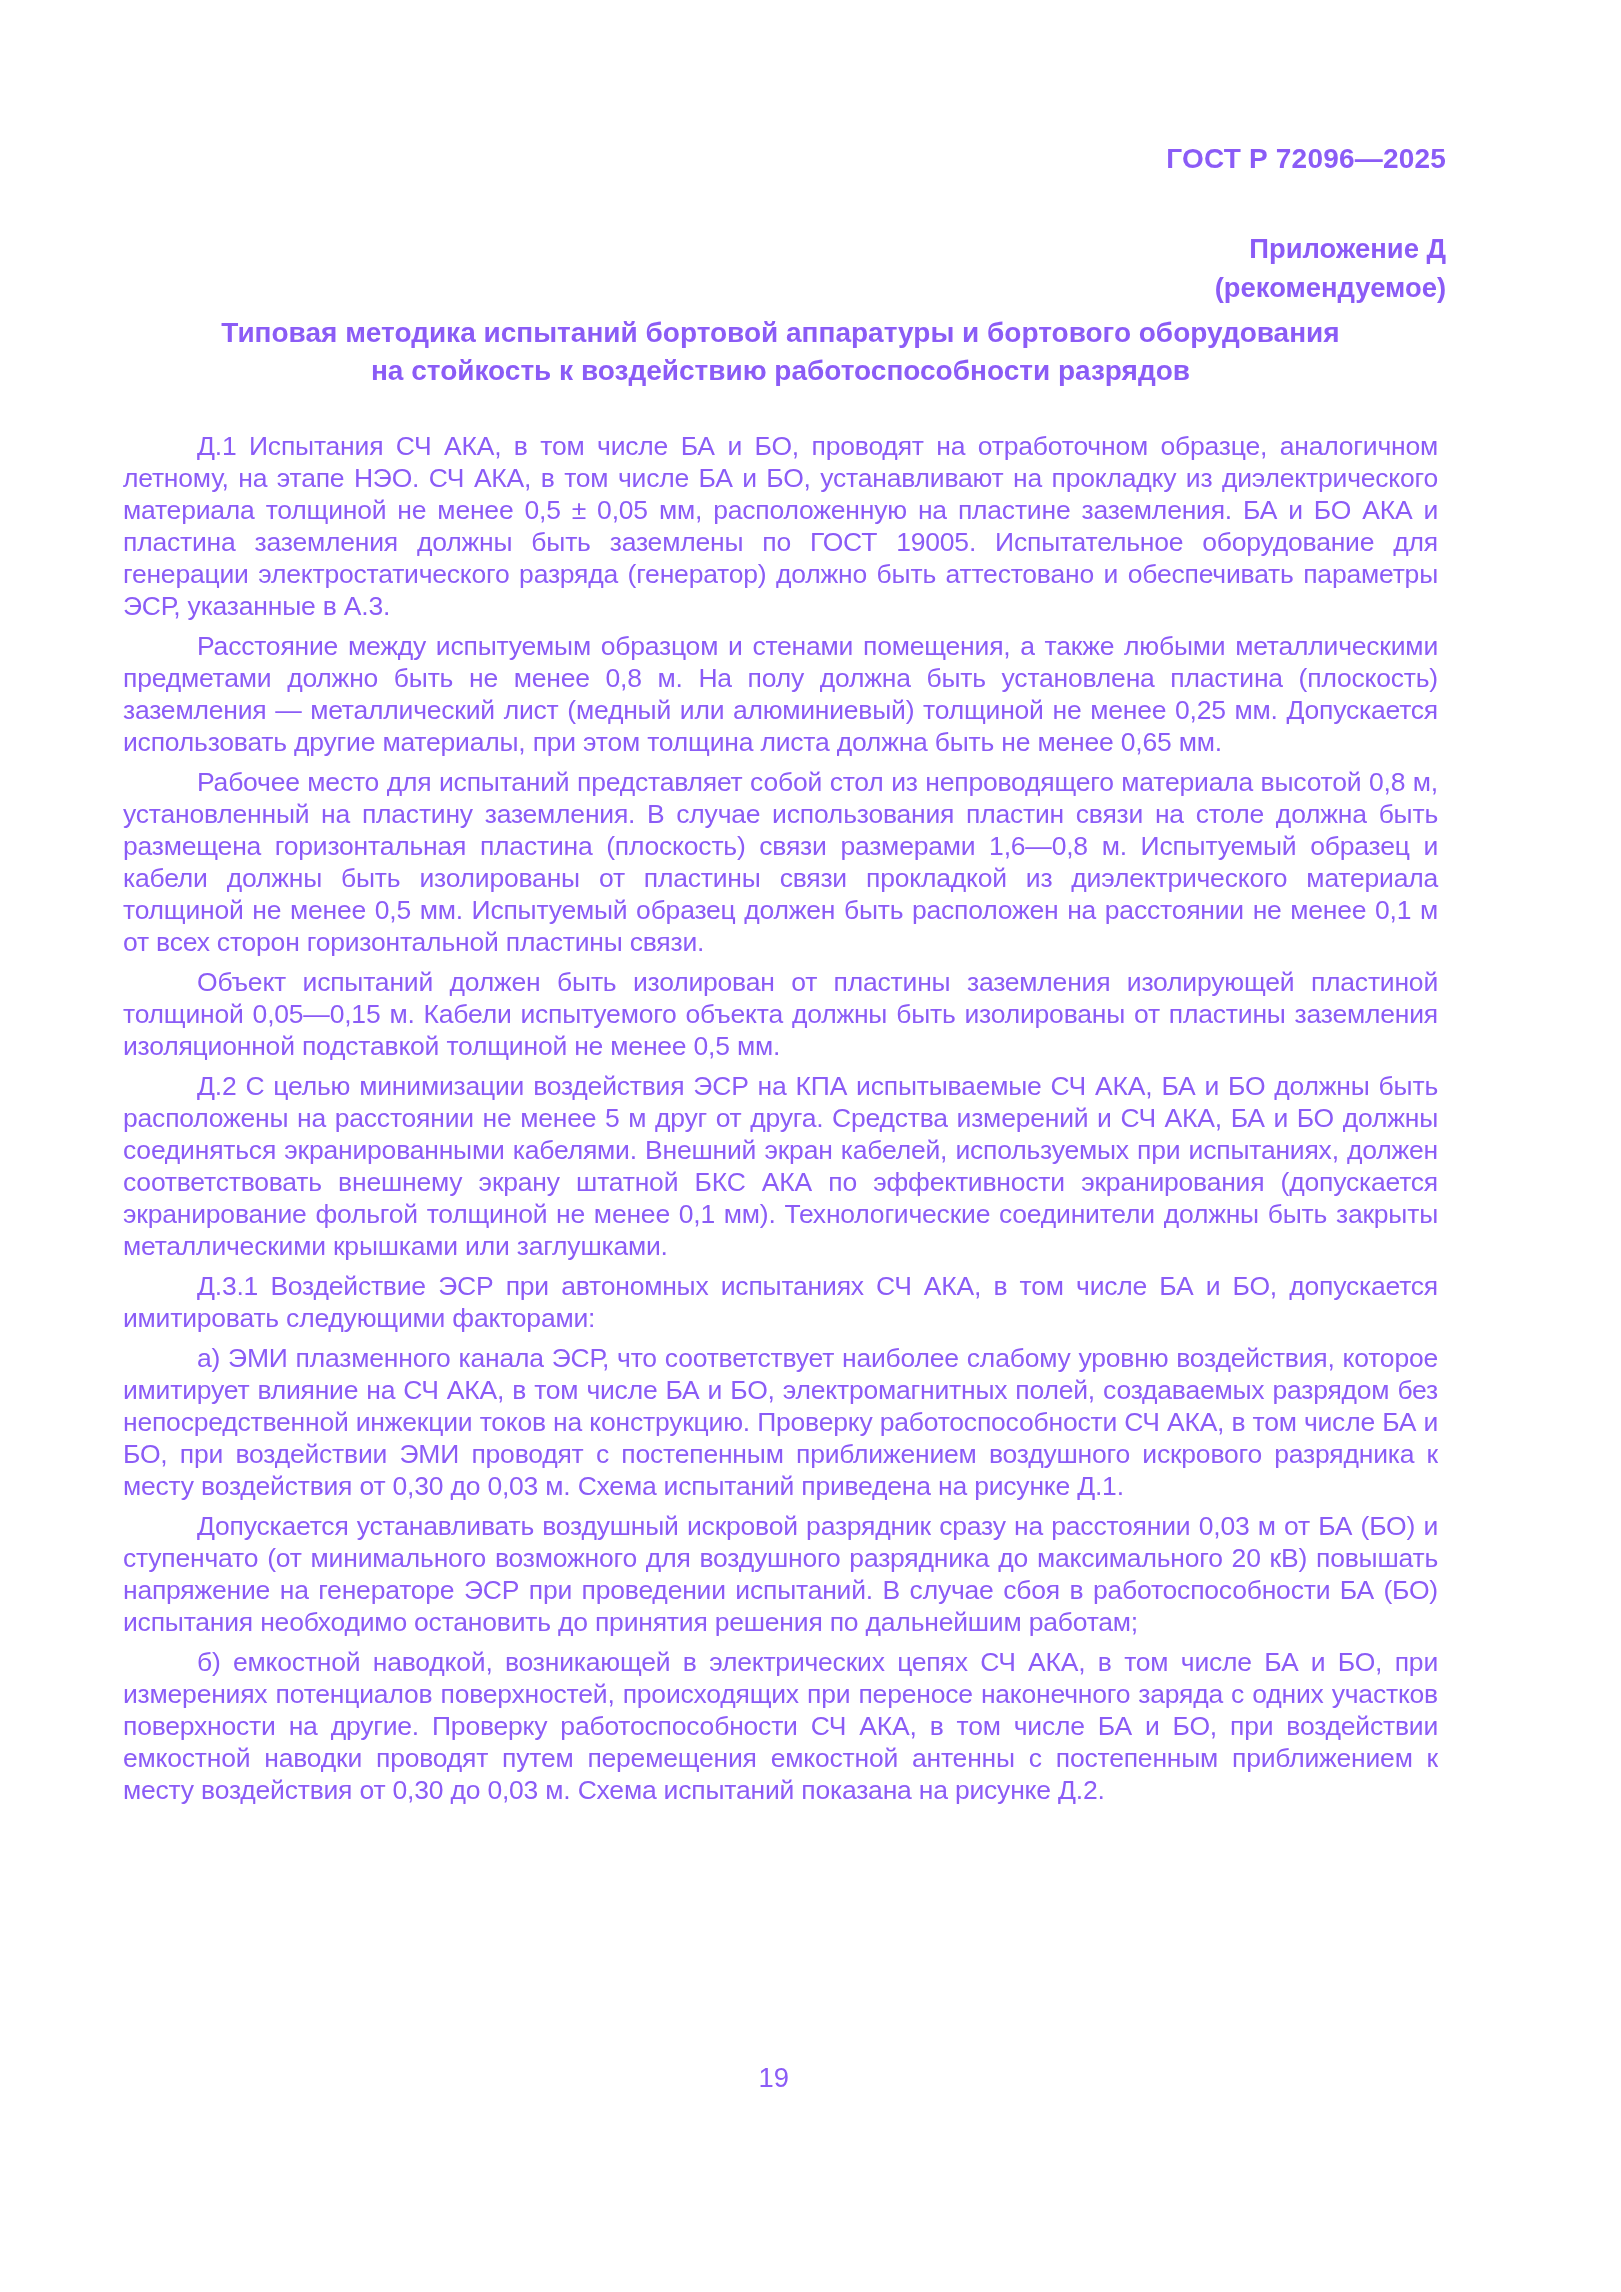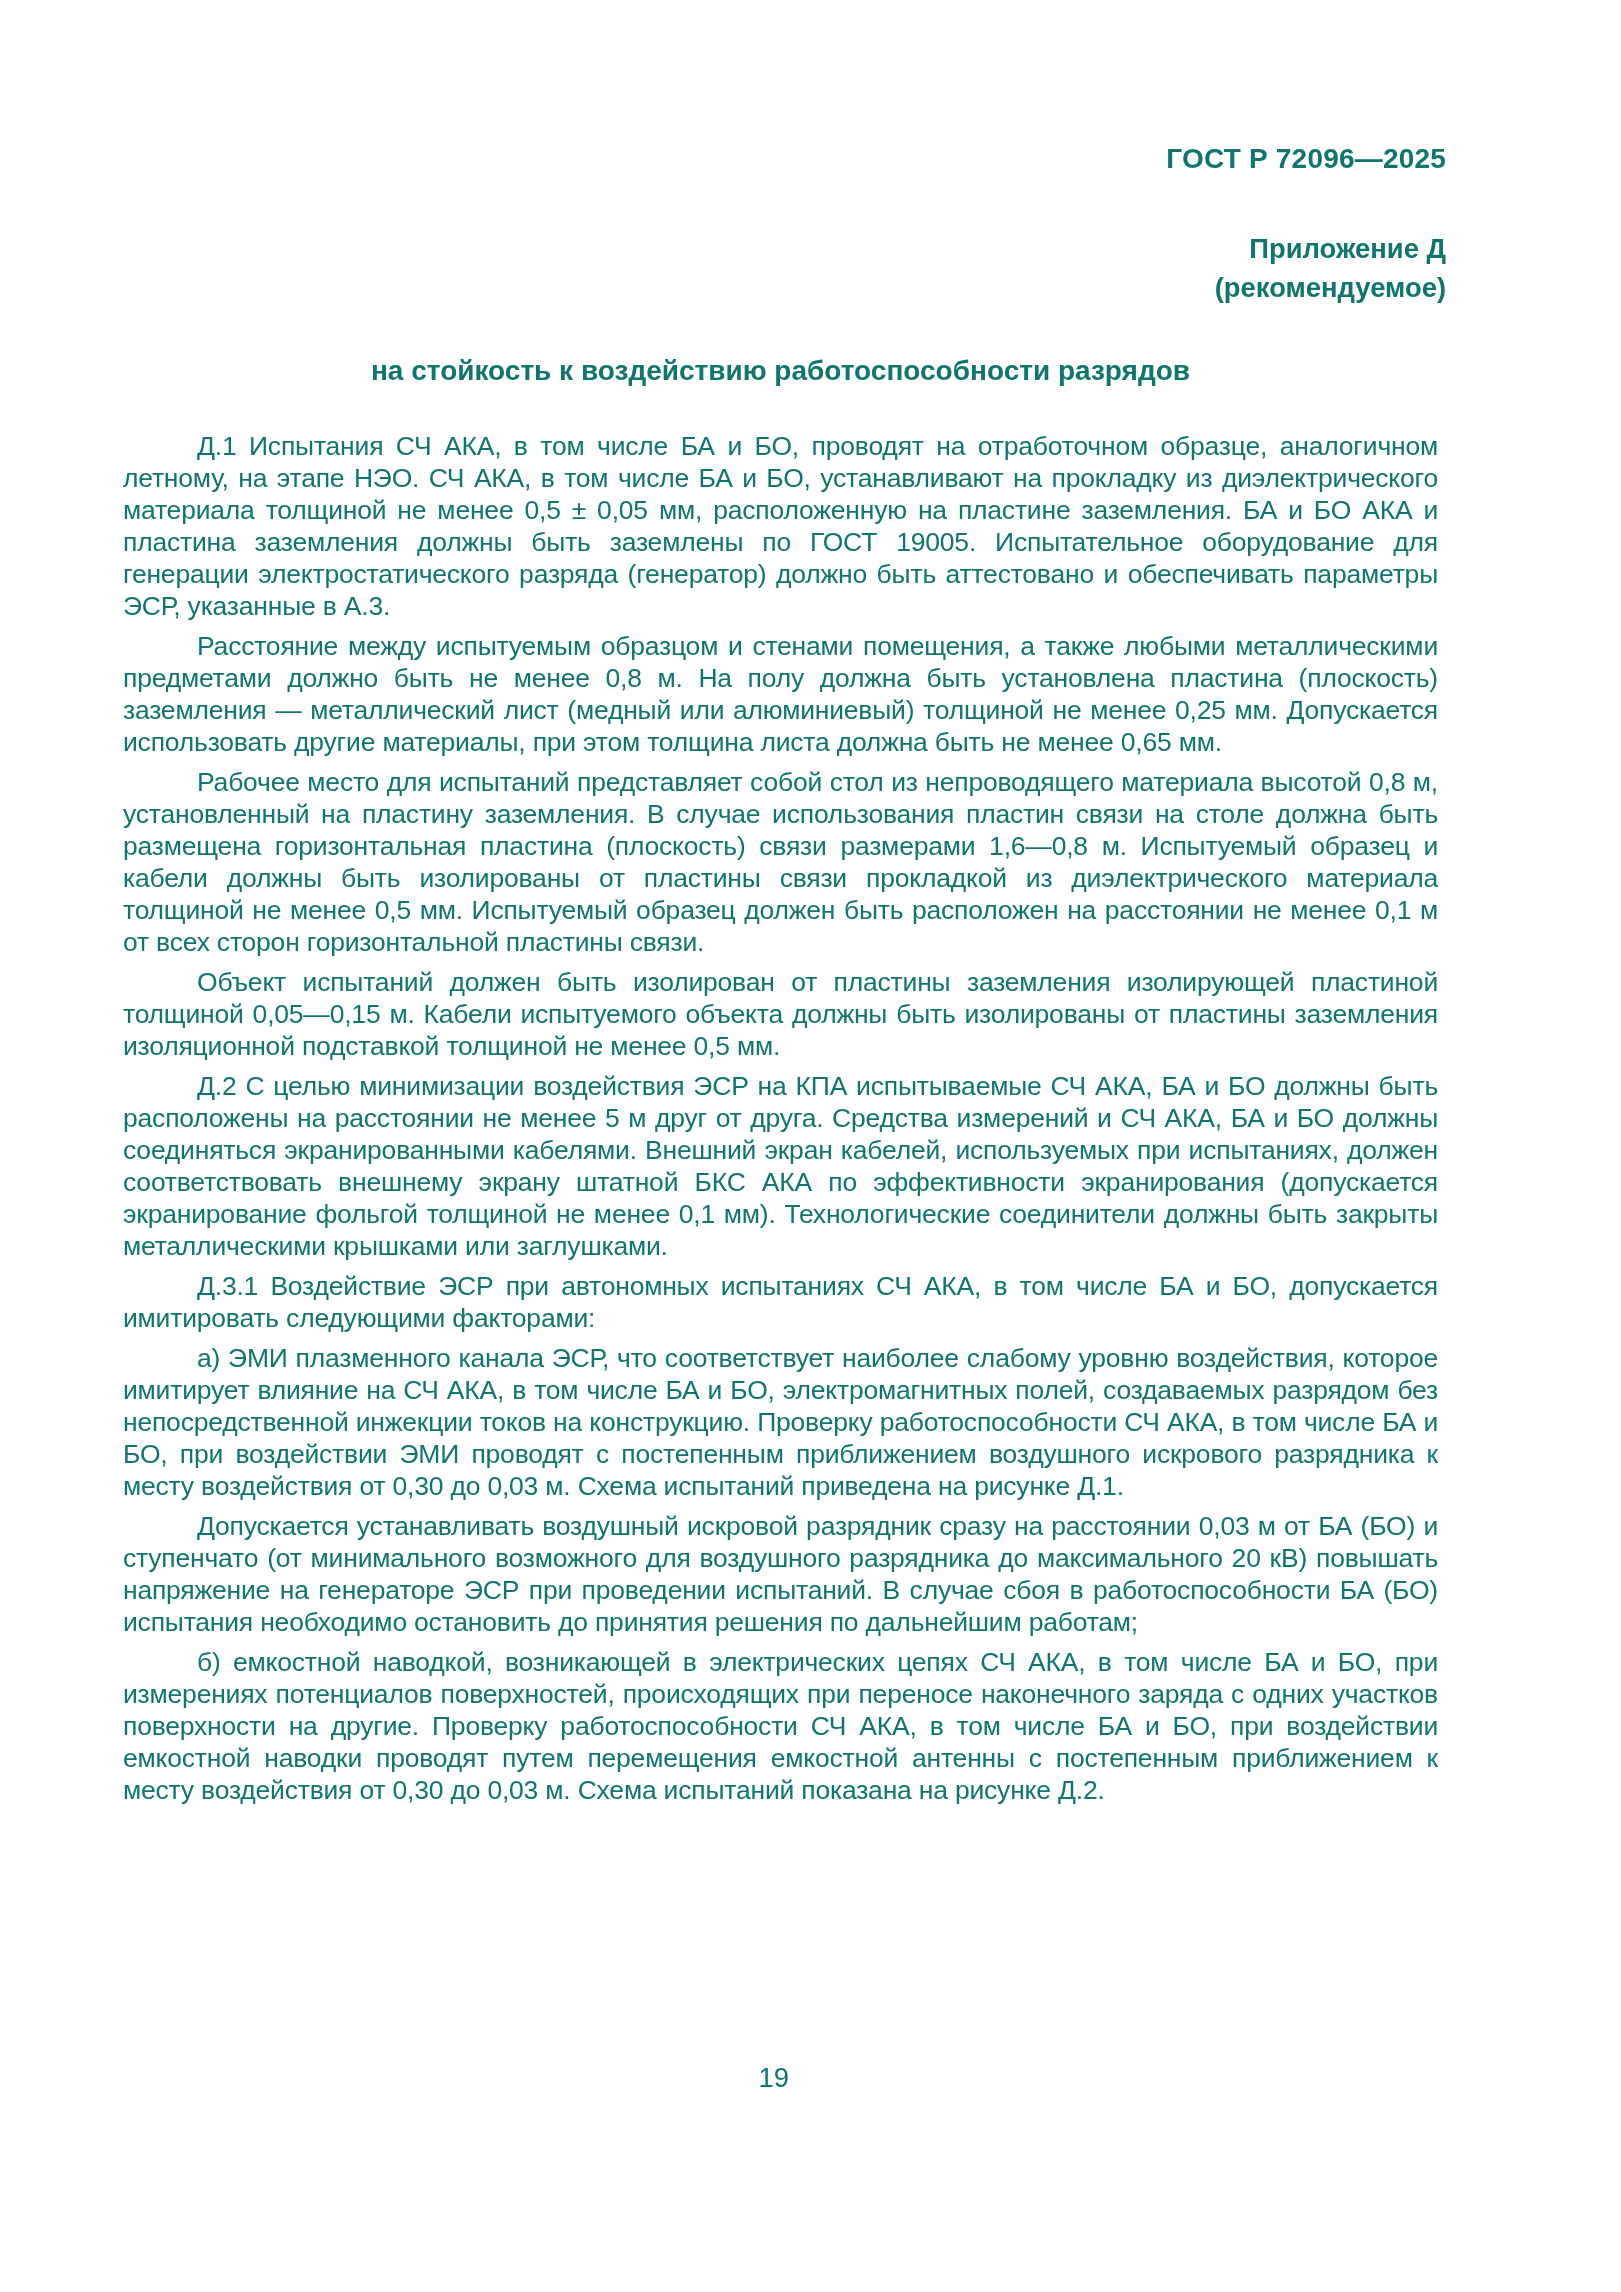--- a/index.html
+++ b/index.html
@@ -5,21 +5,21 @@
   html, body {
     margin: 0;
     padding: 0;
     background: #ffffff;
   }
   .page {
     position: relative;
     width: 1621px;
     height: 2293px;
     background: #ffffff;
-    color: #0f766e;
+    color: #8b5cf6;
     font-family: "Liberation Sans", "DejaVu Sans", sans-serif;
     overflow: hidden;
   }
   .doc-header {
     position: absolute;
     top: 143px;
     left: 115px;
     width: 1331px;
     text-align: right;
     font-size: 28px;
@@ -80,21 +80,21 @@
 <div class="page">
 
   <div class="doc-header">ГОСТ Р 72096—2025</div>
 
   <div class="appendix-head">
     <div>Приложение Д</div>
     <div>(рекомендуемое)</div>
   </div>
 
   <h1 class="doc-title">
-    <br>
+    <span>Типовая методика испытаний бортовой аппаратуры и бортового оборудования</span><br>
     <span>на стойкость к воздействию работоспособности разрядов</span>
   </h1>
 
   <div class="doc-body">
     <p>Д.1  Испытания СЧ АКА, в том числе БА и БО, проводят на отработочном образце, аналогичном летному, на этапе НЭО. СЧ АКА, в том числе БА и БО, устанавливают на прокладку из диэлектрического материала толщиной не менее 0,5 ± 0,05 мм, расположенную на пластине заземления. БА и БО АКА и пластина заземления должны быть заземлены по ГОСТ 19005. Испытательное оборудование для генерации электростатического разряда (генератор) должно быть аттестовано и обеспечивать параметры ЭСР, указанные в А.3.</p>
     <p>Расстояние между испытуемым образцом и стенами помещения, а также любыми металлическими предметами должно быть не менее 0,8 м. На полу должна быть установлена пластина (плоскость) заземления — металлический лист (медный или алюминиевый) толщиной не менее 0,25 мм. Допускается использовать другие материалы, при этом толщина листа должна быть не менее 0,65 мм.</p>
     <p>Рабочее место для испытаний представляет собой стол из непроводящего материала высотой 0,8 м, установленный на пластину заземления. В случае использования пластин связи на столе должна быть размещена горизонтальная пластина (плоскость) связи размерами 1,6—0,8 м. Испытуемый образец и кабели должны быть изолированы от пластины связи прокладкой из диэлектрического материала толщиной не менее 0,5 мм. Испытуемый образец должен быть расположен на расстоянии не менее 0,1 м от всех сторон горизонтальной пластины связи.</p>
     <p>Объект испытаний должен быть изолирован от пластины заземления изолирующей пластиной толщиной 0,05—0,15 м. Кабели испытуемого объекта должны быть изолированы от пластины заземления изоляционной подставкой толщиной не менее 0,5 мм.</p>
     <p>Д.2  С целью минимизации воздействия ЭСР на КПА испытываемые СЧ АКА, БА и БО должны быть расположены на расстоянии не менее 5 м друг от друга. Средства измерений и СЧ АКА, БА и БО должны соединяться экранированными кабелями. Внешний экран кабелей, используемых при испытаниях, должен соответствовать внешнему экрану штатной БКС АКА по эффективности экранирования (допускается экранирование фольгой толщиной не менее 0,1 мм). Технологические соединители должны быть закрыты металлическими крышками или заглушками.</p>
     <p>Д.3.1  Воздействие ЭСР при автономных испытаниях СЧ АКА, в том числе БА и БО, допускается имитировать следующими факторами:</p>

